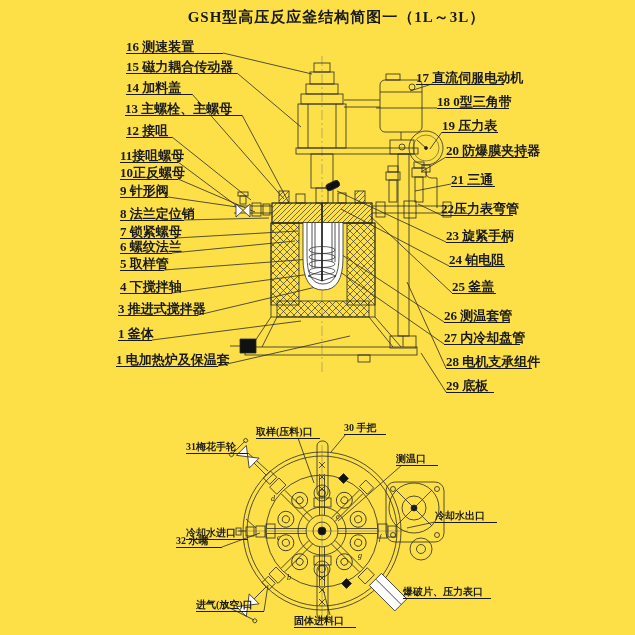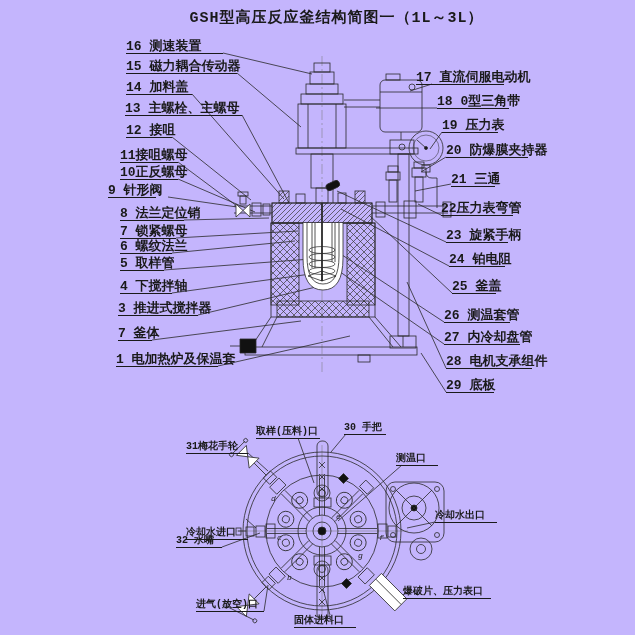--- a/index.html
+++ b/index.html
@@ -1,17 +1,17 @@
 <!DOCTYPE html>
 <html><head>
 <meta charset="utf-8">
 <style>
   html,body{margin:0;padding:0;background:#fff;}
-  #page{position:relative;width:635px;height:635px;background:#c4b5fd;overflow:hidden;
-        font-family:Liberation Mono, monospace;color:#1a1a1a;}
+  #page{position:relative;width:635px;height:635px;background:#fde047;overflow:hidden;
+        font-family:Liberation Serif, serif;color:#1a1a1a;}
   #title{position:absolute;left:0;top:8px;width:635px;text-align:center;
          font-size:15px;font-weight:bold;letter-spacing:1px;text-indent:38px;}
   .lbl{position:absolute;font-size:13px;font-weight:bold;white-space:nowrap;
        border-bottom:1.2px solid #1a1a1a;line-height:11px;height:12px;overflow:visible;}
   .tv-lbl{position:absolute;font-size:10px;font-weight:bold;white-space:nowrap;
        border-bottom:1.2px solid #1a1a1a;line-height:11px;height:12px;}
   .port-letter{position:absolute;font-size:8px;font-style:italic;color:#222;}
   svg{position:absolute;left:0;top:0;}
   .ln{stroke:#2a2a2a;stroke-width:.8;fill:none;}
 </style>
@@ -363,28 +363,28 @@
     </g>
   </svg>
 
   <div class="lbl" style="left:126px;top:41px;width:97px">16 测速装置</div>
   <div class="lbl" style="left:126px;top:61px;width:111px">15 磁力耦合传动器</div>
   <div class="lbl" style="left:126px;top:82px;width:66px">14 加料盖</div>
   <div class="lbl" style="left:125px;top:103px;width:117px">13 主螺栓、主螺母</div>
   <div class="lbl" style="left:126px;top:125px;width:46px">12 接咀</div>
   <div class="lbl" style="left:120px;top:150px;width:58px">11接咀螺母</div>
   <div class="lbl" style="left:120px;top:167px;width:58px">10正反螺母</div>
-  <div class="lbl" style="left:108px;top:185px;width:48px">9 针形阀</div>
+  <div class="lbl" style="left:120px;top:185px;width:48px">9 针形阀</div>
   <div class="lbl" style="left:120px;top:208px;width:64px">8 法兰定位销</div>
   <div class="lbl" style="left:120px;top:226px;width:56px">7 锁紧螺母</div>
   <div class="lbl" style="left:120px;top:241px;width:52px">6 螺纹法兰</div>
   <div class="lbl" style="left:120px;top:258px;width:44px">5 取样管</div>
   <div class="lbl" style="left:120px;top:281px;width:52px">4 下搅拌轴</div>
   <div class="lbl" style="left:118px;top:303px;width:80px">3 推进式搅拌器</div>
-  <div class="lbl" style="left:118px;top:328px;width:34px">7 釜体</div>
+  <div class="lbl" style="left:118px;top:328px;width:34px">1 釜体</div>
   <div class="lbl" style="left:116px;top:354px;width:102px">1 电加热炉及保温套</div>
 
   <div class="lbl" style="left:416px;top:72px;width:88px">17 直流伺服电动机</div>
   <div class="lbl" style="left:437px;top:96px;width:72px">18 0型三角带</div>
   <div class="lbl" style="left:442px;top:120px;width:56px">19 压力表</div>
   <div class="lbl" style="left:446px;top:145px;width:82px">20 防爆膜夹持器</div>
   <div class="lbl" style="left:451px;top:174px;width:44px">21 三通</div>
   <div class="lbl" style="left:441px;top:203px;width:72px">22压力表弯管</div>
   <div class="lbl" style="left:446px;top:230px;width:62px">23 旋紧手柄</div>
   <div class="lbl" style="left:449px;top:254px;width:56px">24 铂电阻</div>

